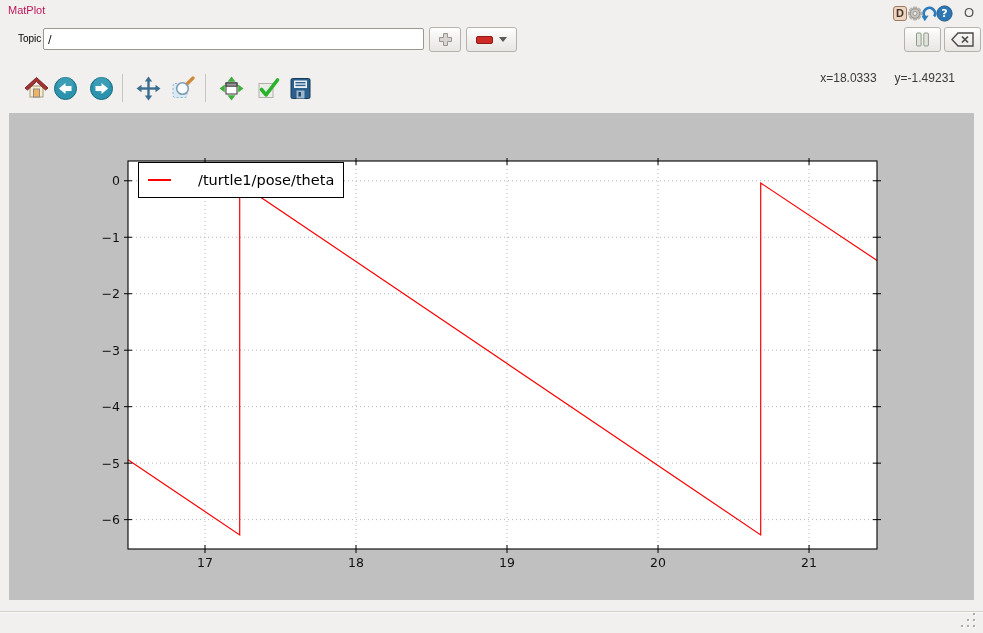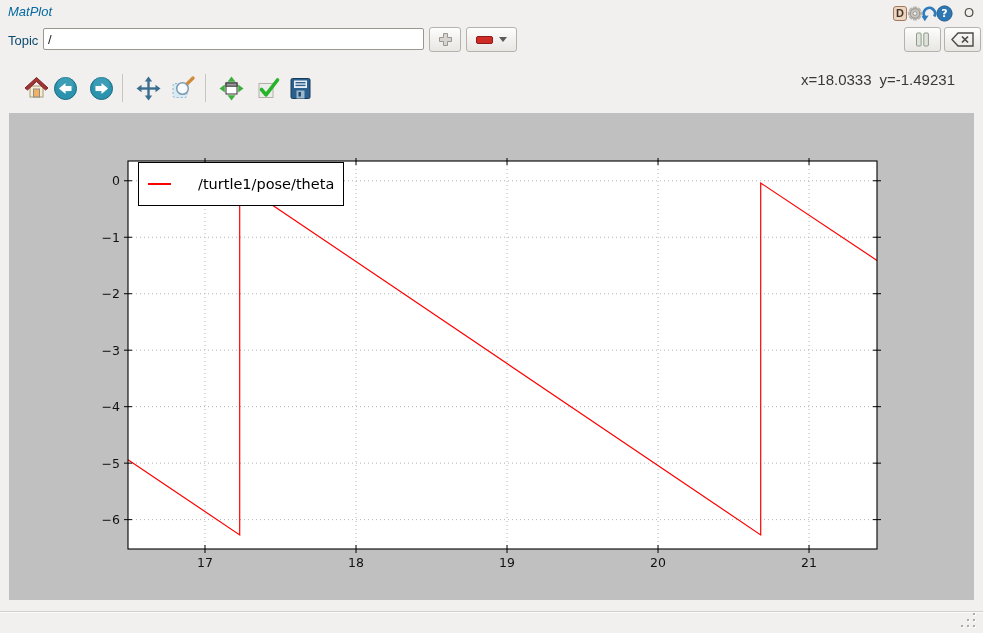--- a/index.html
+++ b/index.html
@@ -1,51 +1,51 @@
 <!DOCTYPE html>
 <html><head>
 <meta charset="utf-8">
 <style>
   * { margin:0; padding:0; box-sizing:border-box; }
   html,body { width:983px; height:633px; overflow:hidden; }
   body { background:#f1f0ee; font-family:"Liberation Sans",sans-serif; position:relative; }
 
-  .app-title { position:absolute; left:8px; top:4px; font-size:13px; color:#0369a1;font-style:italic; }
+  .app-title { position:absolute; left:8px; top:4px; font-size:11px; color:#be185d; }
 
   
   .tb-icon { position:absolute; top:5px; }
   .d-box { left:893px; top:6px; width:14px; height:15px; background:#ead7c3; border:1px solid #a4765c;
            border-radius:3px; font-size:11px; font-weight:bold; color:#4a2f23; text-align:center; line-height:13px; }
   .o-glyph { left:964px; top:5px; font-size:13px; color:#55514b; }
 
   
-  .topic-label { position:absolute; left:8px; top:33px; font-size:13px; color:#0c4a6e; }
+  .topic-label { position:absolute; left:18px; top:33px; font-size:10px; color:#000000; }
   .topic-input { position:absolute; left:43px; top:28px; width:381px; height:22px; background:#fff;
                  border:1px solid #9a978f; border-radius:2px; font-size:13px; color:#222;
                  padding:0 4px; font-family:"Liberation Sans",sans-serif; }
   .qbtn { position:absolute; border:1px solid #b5b2ac; border-radius:3px;
           background:linear-gradient(180deg,#fefefe,#f3f2f0 45%,#e9e7e4);
           display:flex; align-items:center; justify-content:center; }
   .btn-add    { left:429px; top:27px; width:32px; height:25px; }
   .btn-remove { left:466px; top:27px; width:51px; height:25px; gap:6px; }
   .btn-pause  { left:904px; top:27px; width:37px; height:25px; }
   .btn-clear  { left:944px; top:27px; width:37px; height:25px; }
   .minus-bar { width:17px; height:8px; background:#cf2b26; border:1px solid #8e1b17; border-radius:2px; }
   .dd-arrow { width:0; height:0; border-left:4px solid transparent; border-right:4px solid transparent;
               border-top:5px solid #5a5a56; }
 
   
   .nav-icon { position:absolute; top:76px; width:25px; height:25px; cursor:pointer; }
   .nav-sep { position:absolute; top:74px; width:1px; height:28px; background:#c9c6c0; }
-  .coords { position:absolute; top:71px; right:28px; display:flex; gap:8px;
-            font-size:15px; color:#3a3936; }
+  .coords { position:absolute; top:71px; right:28px; display:flex; gap:18px;
+            font-size:12px; color:#3a3936; }
 
   
   .figure { position:absolute; left:9px; top:113px; width:965px; height:487px; background:#c0c0c0; }
-  .legend { position:absolute; left:129px; top:49px; height:44px; background:#fff; border:1px solid #000;
+  .legend { position:absolute; left:129px; top:49px; height:36px; background:#fff; border:1px solid #000;
             display:inline-flex; align-items:center; padding:0 9px; white-space:nowrap; }
   .legend-sample { width:23px; height:2px; background:#f00; margin-right:27px; }
   .legend-text { font-family:"DejaVu Sans",sans-serif; font-size:14.5px; color:#000; }
 
   .bottom-line1 { position:absolute; left:0; top:611px; width:983px; height:1px; background:#d5d2cd; }
   .bottom-line2 { position:absolute; left:0; top:612px; width:983px; height:1px; background:#fafaf8; }
   .grip { position:absolute; right:3px; bottom:2px; }
 </style>
 </head>
 <body>

